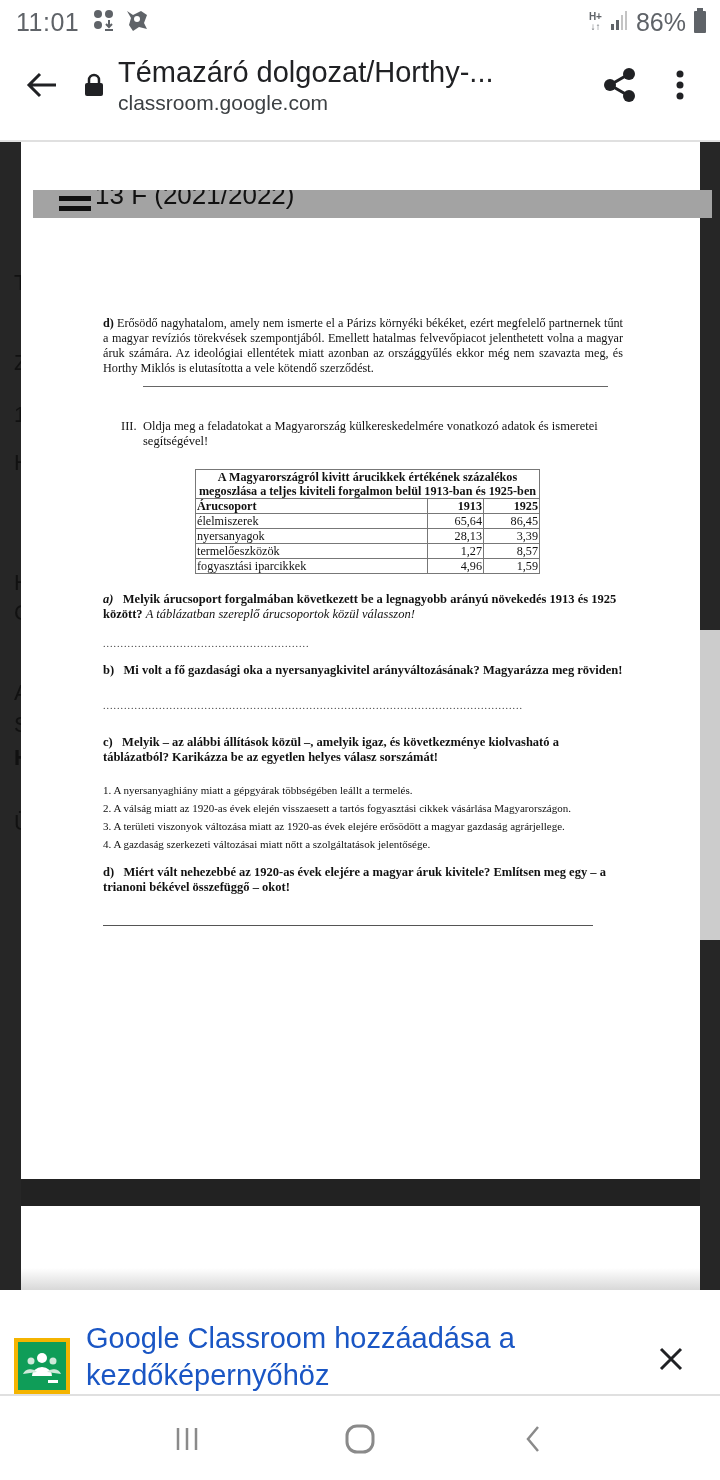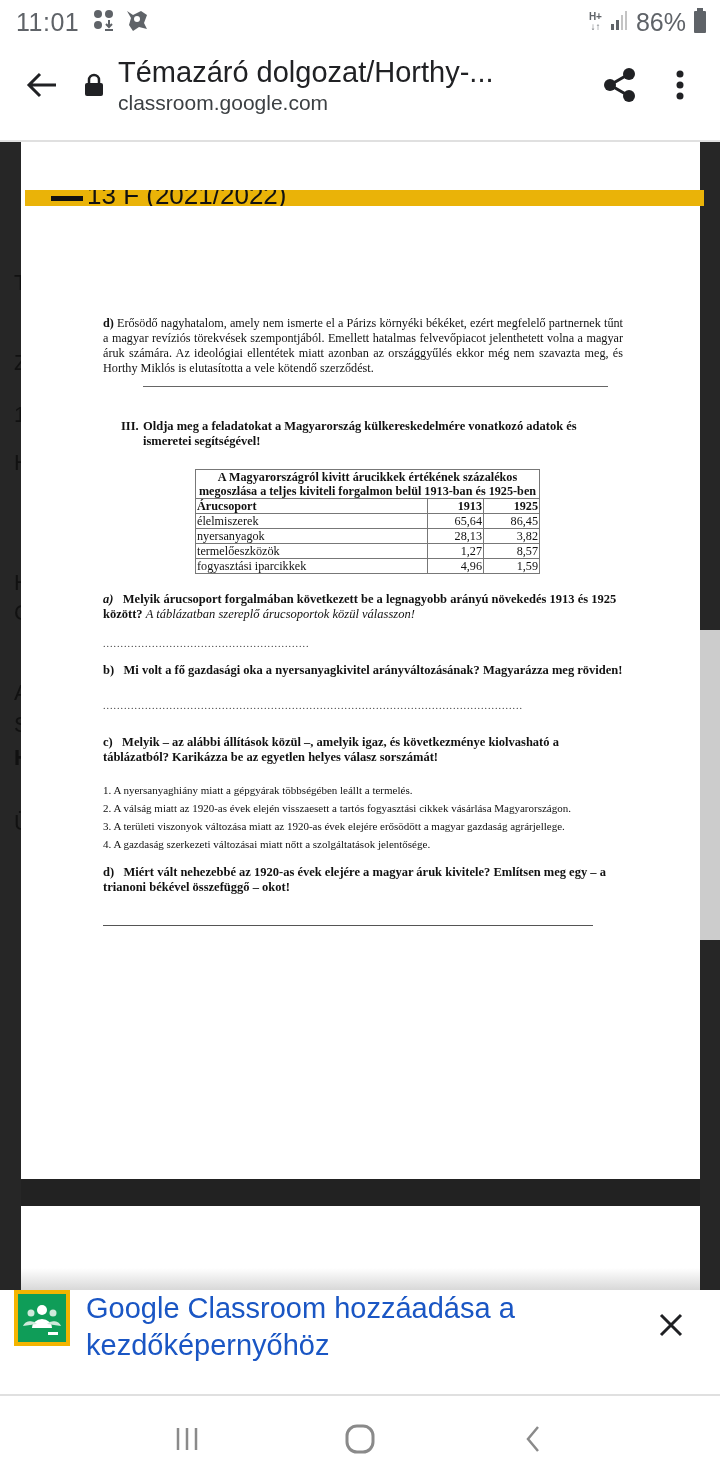--- a/index.html
+++ b/index.html
@@ -26,50 +26,50 @@
   .header-btn { width: 60px; height: 96px; display: flex; align-items: center; justify-content: center; }
 
   
   .viewport { position: absolute; top: 140px; left: 0; width: 720px; height: 1150px; background: #262626; overflow: hidden; }
   .divider-top { position: absolute; top: 0; left: 0; width: 720px; height: 2px; background: #e0e0e0; }
   .bg-letters { position: absolute; left: 0; top: 100px; width: 24px; }
   .bg-letter { position: absolute; left: 14px; font-size: 22px; color: #111; }
   .scroll-thumb { position: absolute; right: 0; top: 490px; width: 20px; height: 310px; background: #cccccc; }
 
   .doc-page { position: absolute; left: 21px; top: 2px; width: 679px; height: 1037px; background: #fff; }
-  .doc-header-strip { position: absolute; left: 4px; top: 48px; width: 679px; height: 16px; background: #eab308; overflow: hidden; }
+  .doc-header-strip { position: absolute; left: 12px; top: 48px; width: 679px; height: 28px; background: #a3a3a3; overflow: hidden; }
   .strip-menu { position: absolute; left: 26px; top: 6px; width: 32px; height: 16px; }
   .strip-menu span { display: block; height: 5px; background: #111; margin-bottom: 5px; }
   .strip-class { position: absolute; left: 62px; top: -10px; font-size: 26px; color: #111; }
 
   .doc-bottom-strip { position: absolute; left: 21px; top: 1039px; width: 679px; height: 27px; background: #222; }
   .next-page { position: absolute; left: 21px; top: 1066px; width: 679px; height: 100px; background: #fff; }
   .next-shade { position: absolute; left: 21px; top: 1128px; width: 679px; height: 22px; background: linear-gradient(#fff, #d8d8d8); }
 
   .doc-content { position: absolute; left: 82px; top: 174px; width: 520px; font-family: "Liberation Serif", serif; color: #111; font-size: 12.2px; line-height: 15px; }
   .para-justify { text-align: justify; }
   .bold { font-weight: bold; margin-top: 23px; }
   .sep-line { border-bottom: 1px solid #666; margin: 10px 0 0 40px; width: 465px; }
-  .section-III { margin-top: 32px; margin-left: 18px; display: flex; font-weight: bold; font-size: 12.5px; }
+  .section-III { margin-top: 32px; margin-left: 18px; display: flex; font-weight: normal; font-size: 12.5px; }
   .section-num { width: 22px; flex-shrink: 0; }
 
   table.data-table { border-collapse: collapse; margin: 20px 0 0 92px; width: 345px; font-size: 12.2px; line-height: 14px; }
   table.data-table td, table.data-table th { border: 1px solid #777; padding: 0 1px; }
   .tbl-caption { text-align: center; font-weight: bold; padding: 2px 4px; }
   .num { text-align: right; }
 
   .question { margin-top: 16px; font-weight: bold; font-size: 12.5px; }
   .question .it { font-style: italic; font-weight: normal; }
   .question .lbl-it { font-style: italic; }
   .dots { margin-top: 14px; letter-spacing: 1px; color: #333; white-space: nowrap; overflow: hidden; font-size: 10px; }
   .options { margin-top: 20px; font-size: 11px; line-height: 18px; }
   .answer-line { border-bottom: 1px solid #555; margin-top: 22px; width: 490px; }
 
   
-  .a2hs-banner { position: absolute; top: 1290px; left: 0; width: 720px; height: 106px; background: #fff; border-bottom: 2px solid #e0e0e0; display: flex; align-items: flex-start; }
+  .a2hs-banner { position: absolute; top: 1290px; left: 0; width: 720px; height: 106px; background: #fff; border-bottom: 2px solid #e0e0e0; display: flex; align-items: flex-end; }
   .a2hs-icon { width: 56px; height: 56px; margin-left: 14px; background: #f4b400; display: flex; align-items: center; justify-content: center; }
   .a2hs-icon-inner { width: 48px; height: 48px; background: #0f9d58; position: relative; }
   .a2hs-text { margin-left: 16px; flex: 1; color: #1a56c4; font-size: 29px; line-height: 37px; }
   .a2hs-close { width: 70px; height: 70px; display: flex; align-items: center; justify-content: center; margin-right: 14px; }
 
   
   .nav-bar { position: absolute; top: 1398px; left: 0; width: 720px; height: 82px; background: #fff; display: flex; justify-content: space-around; align-items: center; padding: 0 100px; }
   .nav-btn { width: 60px; height: 60px; display: flex; align-items: center; justify-content: center; }
 </style>
 </head>
@@ -193,21 +193,21 @@
           <td class="bold num" style="width:56px">1925</td>
         </tr>
         <tr>
           <td>élelmiszerek</td>
               <td class="num">65,64</td>
               <td class="num">86,45</td>
         </tr>
         <tr>
           <td>nyersanyagok</td>
               <td class="num">28,13</td>
-              <td class="num">3,82</td>
+              <td class="num">3,39</td>
         </tr>
         <tr>
           <td>termelőeszközök</td>
               <td class="num">1,27</td>
               <td class="num">8,57</td>
         </tr>
         <tr>
           <td>fogyasztási iparcikkek</td>
               <td class="num">4,96</td>
               <td class="num">1,59</td>

